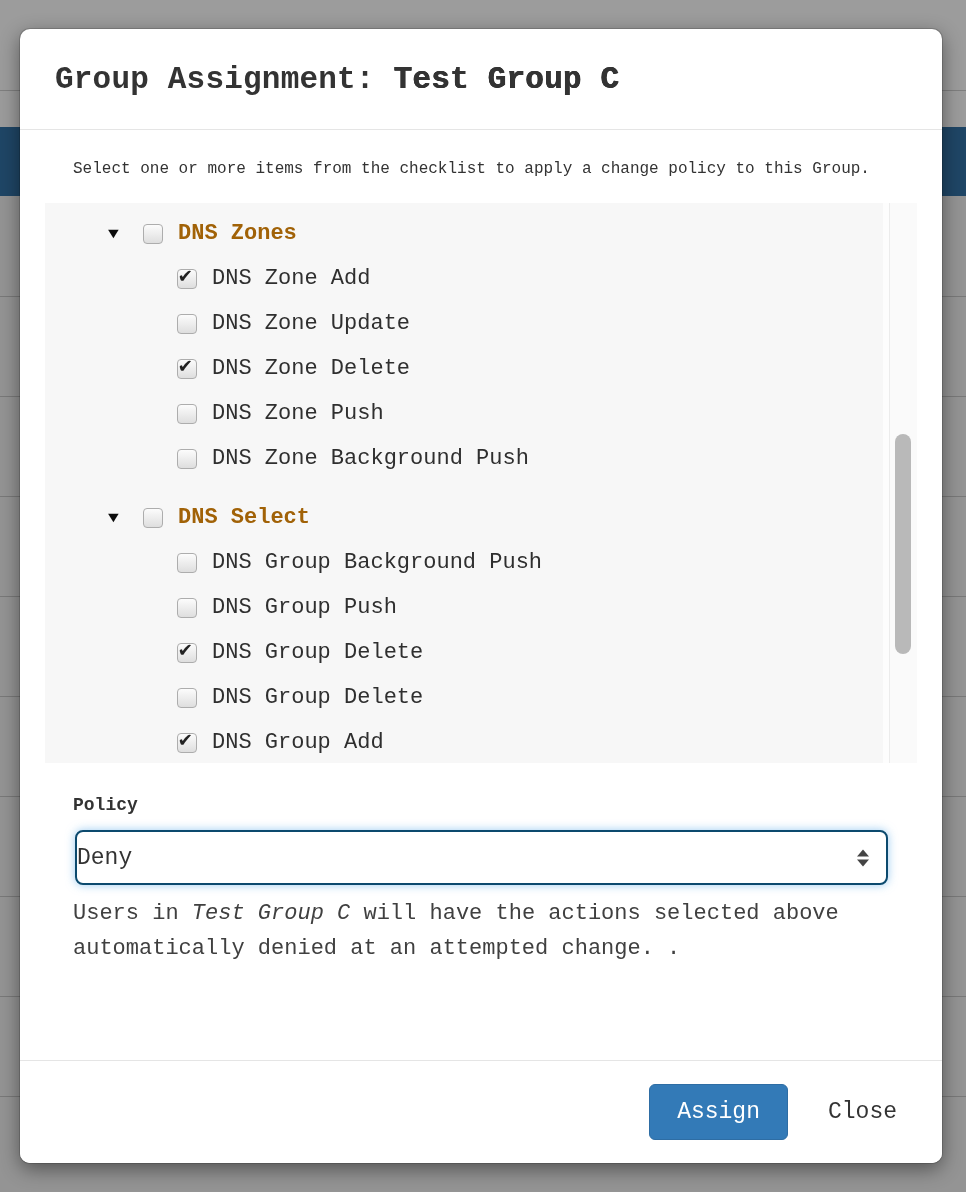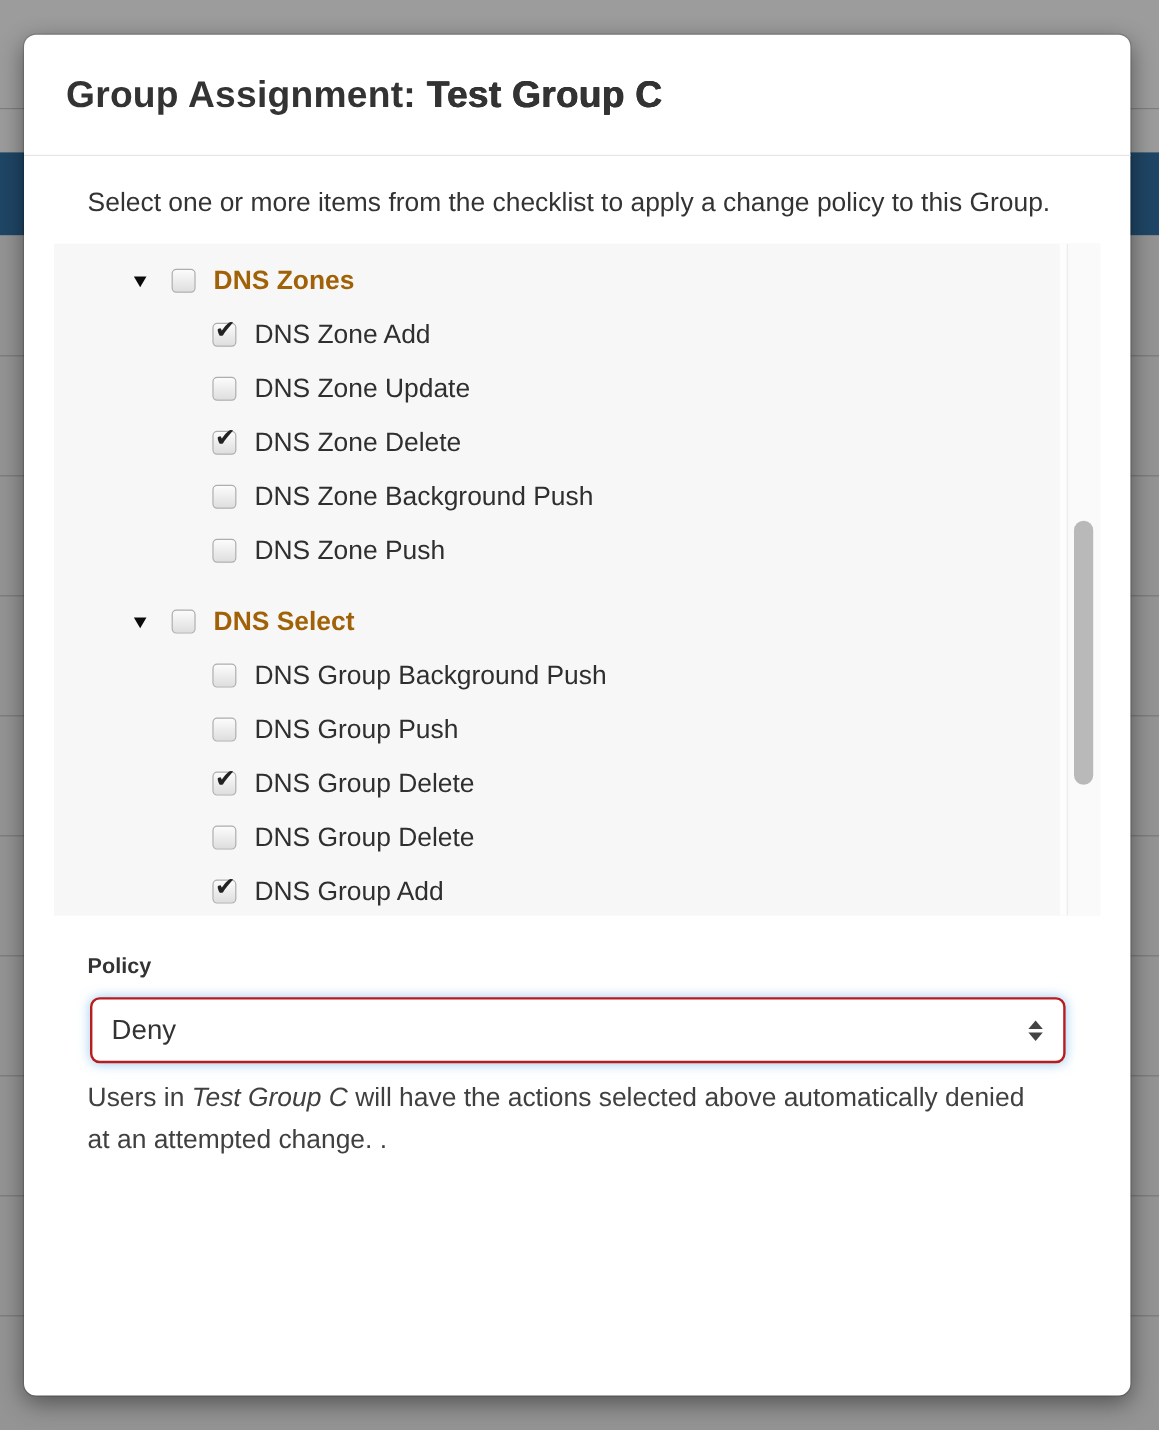--- a/index.html
+++ b/index.html
@@ -1,21 +1,21 @@
 <!DOCTYPE html>
 <html><head>
 <meta charset="utf-8">
 <style>
   * { margin:0; padding:0; box-sizing:border-box; }
   html,body { width:966px; height:1192px; }
   body {
     font-family:"Liberation Sans","DejaVu Sans",sans-serif;
     overflow:hidden; background:#9b9b9b;
   }
-  .stage { position:relative; width:966px; height:1192px; overflow:hidden; }
+  .stage { position:relative; width:966px; height:1192px; overflow:hidden;font-family:Liberation Mono, monospace; }
 
   
   .backdrop { position:absolute; inset:0; background:#9c9c9c; }
   .bd-lower { position:absolute; left:0; right:0; top:196px; bottom:0; background:#949494; }
   .bd-line { position:absolute; left:0; right:0; height:1px; background:rgba(0,0,0,.18); }
   .bd-navy { position:absolute; left:0; right:0; top:127px; height:69px; background:#1f4666; }
 
   
   .modal {
     position:absolute; left:20px; top:29px; width:922px; height:1134px;
@@ -24,21 +24,21 @@
   }
   .modal-header {
     height:101px; display:flex; align-items:center;
     padding-left:35px; border-bottom:1px solid #e5e5e5;
   }
   .modal-title { font-size:31px; color:#333; font-weight:700; letter-spacing:.2px; }
   .modal-title .strong { font-weight:700; text-shadow:.6px 0 0 #333, 0 .4px 0 #333; }
 
   .modal-body { padding:20px 25px 0 25px; }
   .intro {
-    margin:2px 40px 17px 28px; font-size:22px; line-height:34px; color:#333;
+    margin:2px 40px 17px 28px; font-size:16px; line-height:34px; color:#333;
   }
 
   
   .panel { position:relative; height:560px; background:#f7f7f7; overflow:hidden; }
   .rows { padding-top:8px; }
   .row { height:45px; display:flex; align-items:center; }
   .row.section { padding-left:63px; }
   .row.child { padding-left:132px; }
   .row.gap-above { margin-top:14px; }
   .tri {
@@ -67,23 +67,23 @@
   }
   .scroll-thumb {
     position:absolute; left:5px; width:16px; top:231px; height:220px;
     background:#b9b9b9; border-radius:8px;
   }
 
   
   .policy-label { margin:32px 0 0 28px; font-size:18px; font-weight:700; color:#333; }
   .select {
     position:relative; margin:15px 29px 0 30px; height:55px;
-    background:#fff; border:2px solid #b91c1c; border-radius:8px;
+    background:#fff; border:2px solid #0c4a6e; border-radius:8px;
     box-shadow:0 0 10px rgba(102,175,233,.65);
-    display:flex; align-items:center; padding-left:16px; cursor:pointer;
+    display:flex; align-items:center; padding-left:0; cursor:pointer;
   }
   .select-value { font-size:23px; color:#333; }
   .stepper {
     position:absolute; right:17px; top:50%; transform:translateY(-50%);
     display:flex; flex-direction:column; align-items:center; gap:3px;
   }
   .stepper i { display:block; width:0; height:0; }
   .stepper .up { border-left:6px solid transparent; border-right:6px solid transparent; border-bottom:7px solid #444; }
   .stepper .down { border-left:6px solid transparent; border-right:6px solid transparent; border-top:7px solid #444; }
 
@@ -155,25 +155,25 @@
             <span class="lbl">DNS Zone Update</span>
           </div>
           <div class="row child">
             <span class="cb checked">
                 <span class="check">✔</span>
               </span>
             <span class="lbl">DNS Zone Delete</span>
           </div>
           <div class="row child">
             <span class="cb"></span>
+            <span class="lbl">DNS Zone Push</span>
+          </div>
+          <div class="row child">
+            <span class="cb"></span>
             <span class="lbl">DNS Zone Background Push</span>
-          </div>
-          <div class="row child">
-            <span class="cb"></span>
-            <span class="lbl">DNS Zone Push</span>
           </div>
 
           <div class="row section gap-above">
             <span class="tri">▼</span>
             <span class="cb"></span>
             <span class="lbl">DNS Select</span>
           </div>
           <div class="row child">
             <span class="cb"></span>
             <span class="lbl">DNS Group Background Push</span>
@@ -213,15 +213,19 @@
         <span class="stepper">
             <i class="up"></i>
             <i class="down"></i>
           </span>
       </div>
 
       <p class="helper"><span>Users in </span><em>Test Group C</em><span> will have the actions selected above automatically denied at an attempted change. .</span></p>
 
     </div>
 
+    <div class="modal-footer">
+      <button class="btn-assign">Assign</button>
+      <span class="btn-close">Close</span>
+    </div>
 
   </div>
 </div>
 
 </body></html>

